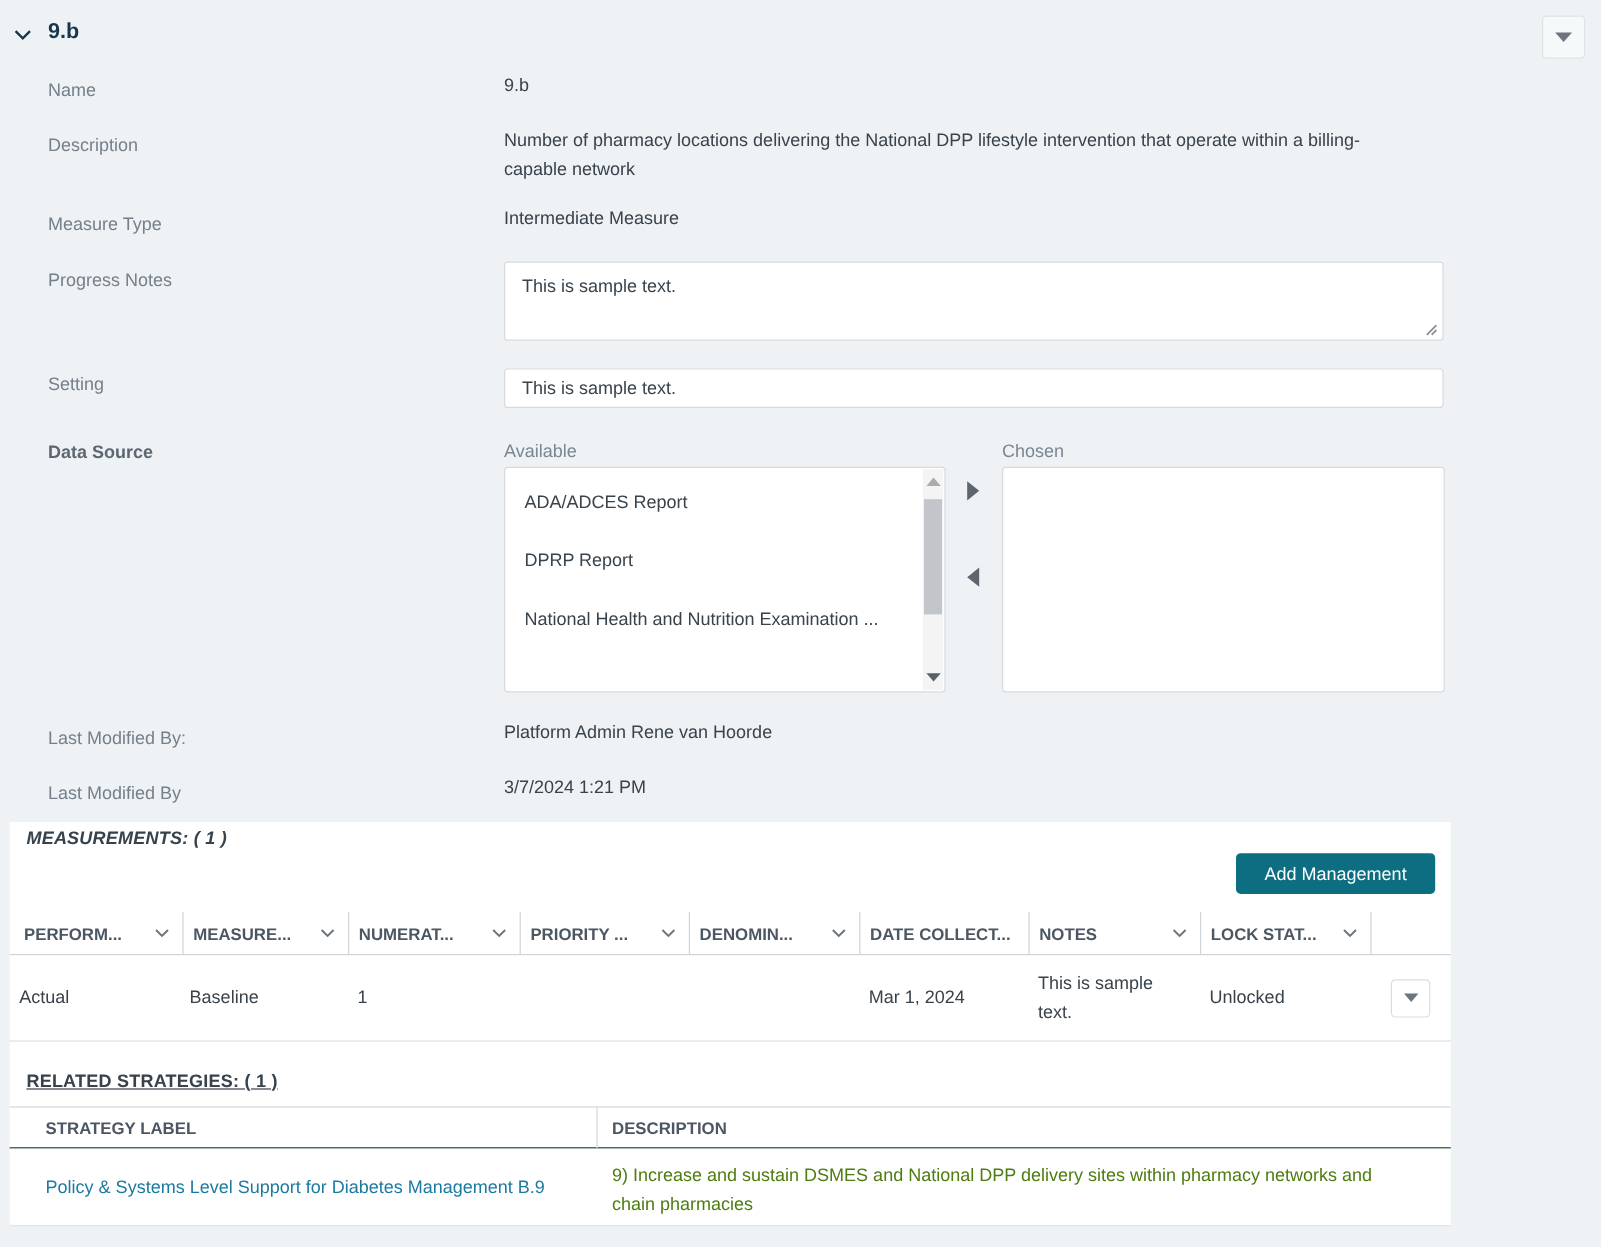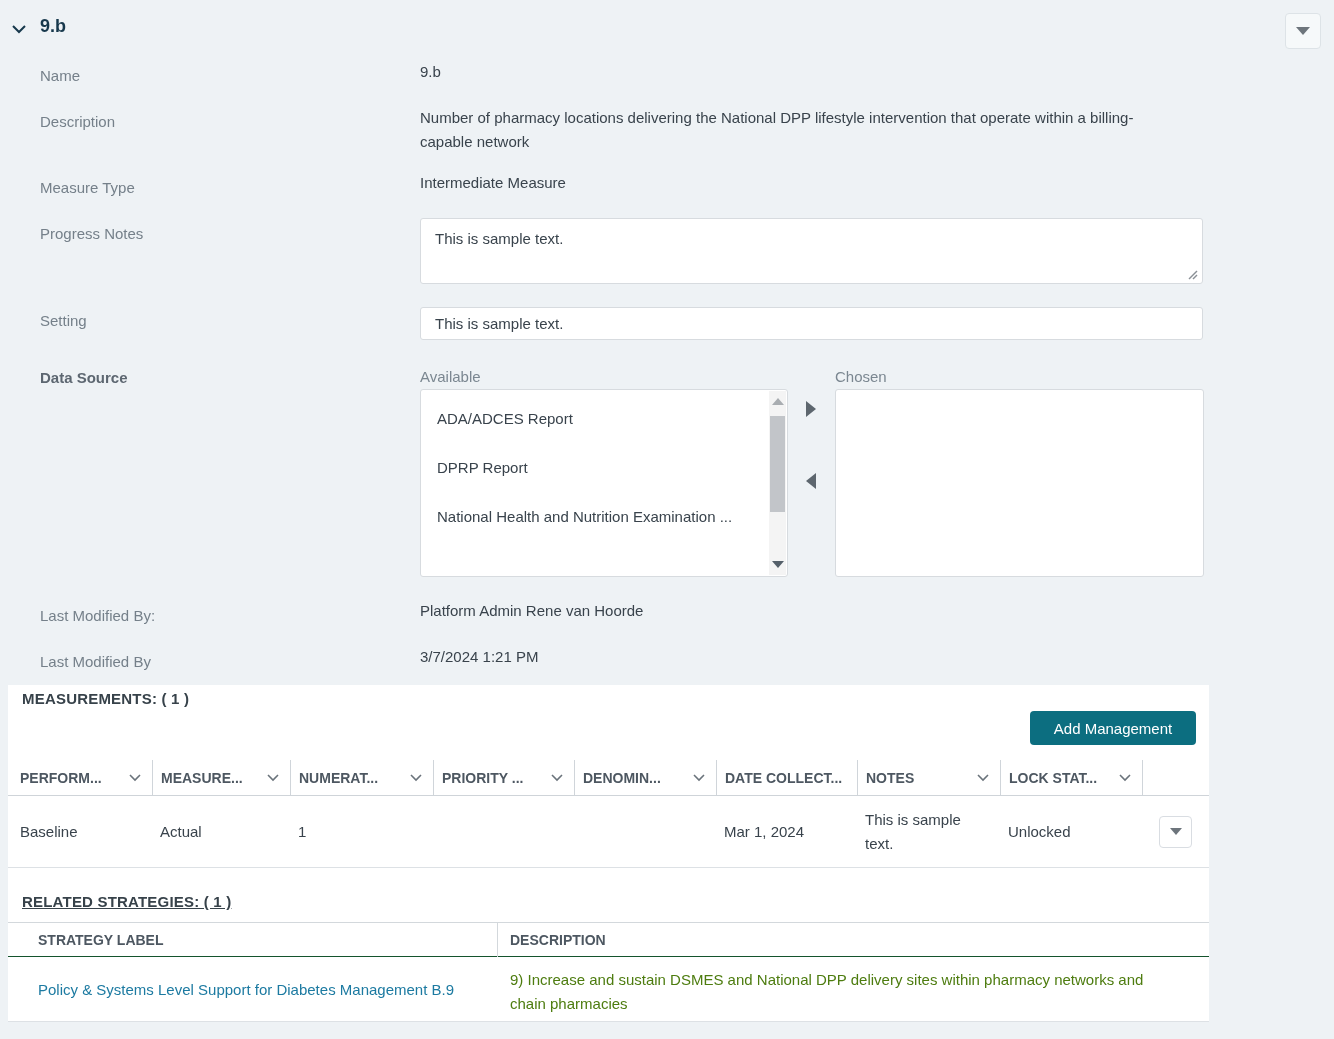--- a/index.html
+++ b/index.html
@@ -149,21 +149,21 @@
 <div class="abs listbox" style="left:835px; top:389px; width:369px; height:188px;"></div>
 
 <div class="abs flabel" style="top:607px">Last Modified By:</div>
 <div class="abs fvalue" style="top:602px">Platform Admin Rene van Hoorde</div>
 
 <div class="abs flabel" style="top:653px">Last Modified By</div>
 <div class="abs fvalue" style="top:648px">3/7/2024 1:21 PM</div>
 
 <div class="abs panel">
 
-  <div class="abs sec-title" style="left:14px; top:5px;">MEASUREMENTS: ( 1 )</div>
+  <div class="abs sec-title" style="left:14px; top:5px;font-style:italic;">MEASUREMENTS: ( 1 )</div>
 
   <button class="add-btn">Add Management</button>
 
   <div class="mtable-head">
     <div class="hcell w0">
       <span>PERFORM...</span>
       <svg class="sort-ic" width="14" height="9" viewBox="0 0 14 9">
           <polyline points="2,2 7,7 12,2" fill="none" stroke="#6a737b" stroke-width="1.6"></polyline>
         </svg>
     </div>
@@ -203,22 +203,22 @@
     <div class="hcell w7">
       <span>LOCK STAT...</span>
       <svg class="sort-ic" width="14" height="9" viewBox="0 0 14 9">
           <polyline points="2,2 7,7 12,2" fill="none" stroke="#6a737b" stroke-width="1.6"></polyline>
         </svg>
     </div>
     <div class="hcell w8"></div>
   </div>
 
   <div class="mtable-row">
+    <div class="ccell mid w1">Actual</div>
     <div class="ccell mid w0" style="padding-left:12px">Baseline</div>
-    <div class="ccell mid w1">Actual</div>
     <div class="ccell mid w2">1</div>
     <div class="ccell mid w3"></div>
     <div class="ccell mid w4"></div>
     <div class="ccell mid w5">Mar 1, 2024</div>
     <div class="ccell mid w6" style="line-height:24px">This is sample text.</div>
     <div class="ccell mid w7">Unlocked</div>
     <div class="ccell mid w8">
       <div class="row-action-btn">
         <span class="tri-down sm"></span>
       </div>

